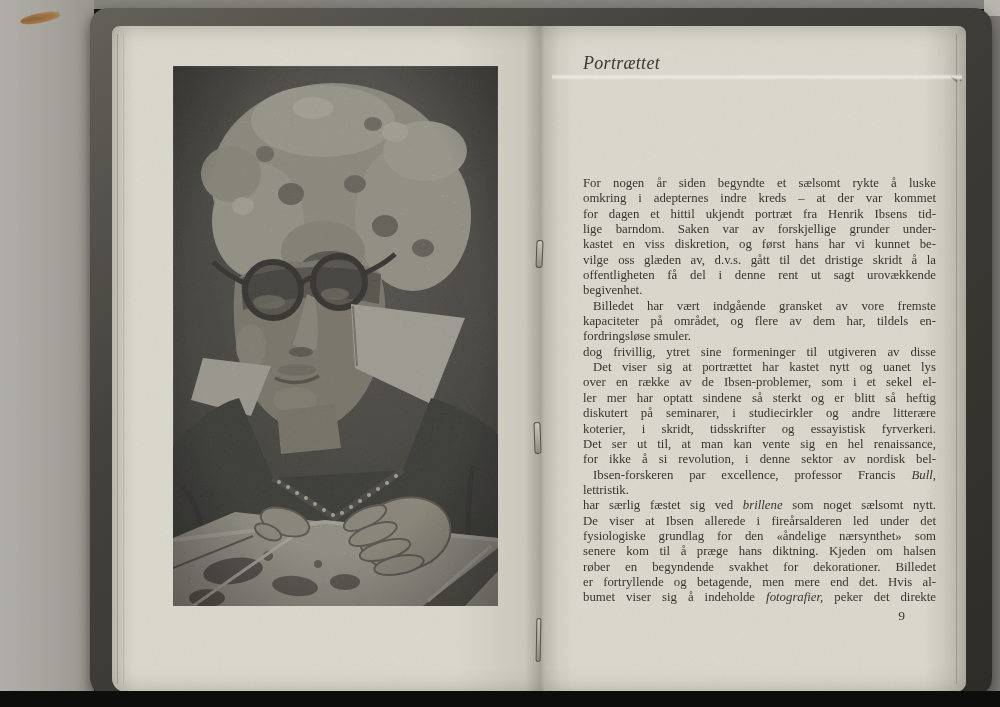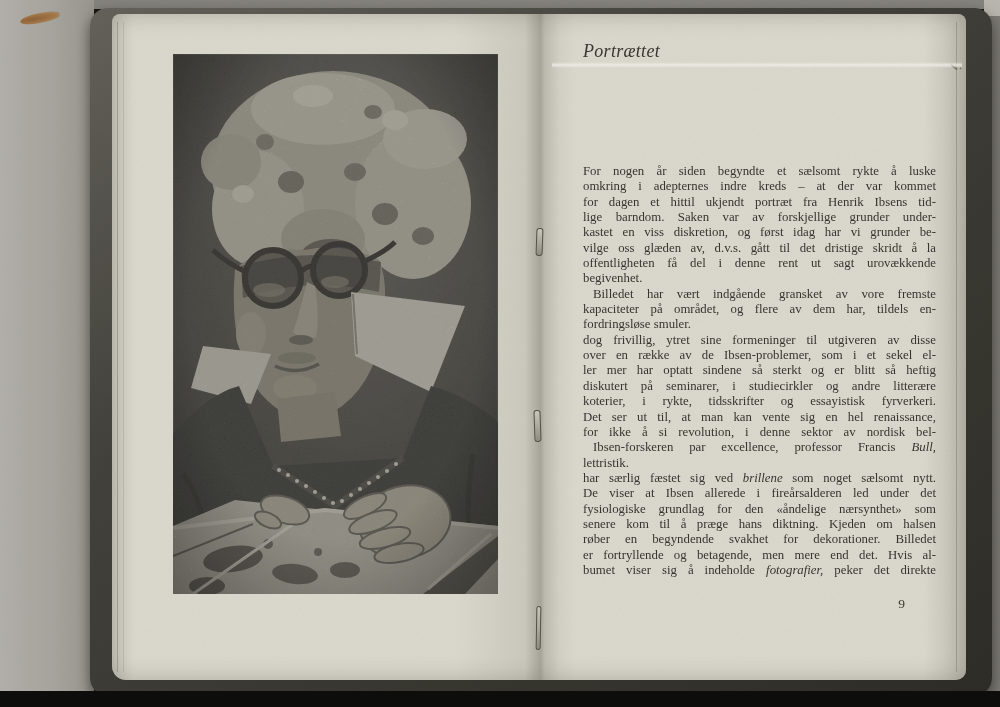--- a/index.html
+++ b/index.html
@@ -11,21 +11,21 @@
   .bg-top{position:absolute;left:0;top:0;width:1000px;height:9px;background:#85837d;}
   .bg-right{position:absolute;left:986px;top:0;width:14px;height:692px;background:#7b7973;}
   .corner-light{position:absolute;left:984px;top:0;width:16px;height:16px;background:#bcbab2;}
   .stain{position:absolute;left:20px;top:13px;width:40px;height:10px;border-radius:60% 40% 50% 50%;
          background:radial-gradient(ellipse at 30% 50%,#8a5526 0%,#a4713a 60%,rgba(164,113,58,0) 100%);
          transform:rotate(-10deg);opacity:.9;}
   
   .cover{position:absolute;left:90px;top:8px;width:902px;height:688px;border-radius:18px;
          background:linear-gradient(145deg,#605e57 0%,#3c3b36 35%,#26251f 100%);
          box-shadow:0 6px 14px rgba(0,0,0,.55);}
-  .pages{position:absolute;left:112px;top:14px;width:854px;height:666px;
+  .pages{position:absolute;left:112px;top:26px;width:854px;height:666px;
          border-radius:8px 8px 10px 14px;background:#e0ddd3;
          box-shadow:inset 0 0 22px rgba(62,58,48,.30);}
   .page-left-tone{position:absolute;left:0;top:0;width:429px;height:666px;border-radius:8px 0 0 14px;
          background:linear-gradient(90deg,rgba(150,146,134,.22) 0%,rgba(150,146,134,0) 5%,rgba(0,0,0,0) 80%,rgba(110,106,95,.18) 100%);}
   .page-right-tone{position:absolute;left:429px;top:0;width:425px;height:666px;border-radius:0 8px 10px 0;
          background:linear-gradient(90deg,rgba(110,106,95,.16) 0%,rgba(0,0,0,0) 8%,rgba(0,0,0,0) 90%,rgba(120,116,104,.30) 100%);}
   .edge-line{position:absolute;top:8px;bottom:8px;width:1px;background:rgba(118,114,103,.45);}
   .gutter{position:absolute;left:413px;top:0;width:34px;height:666px;
           background:linear-gradient(90deg,rgba(104,100,88,0) 0%,rgba(104,100,88,.34) 46%,rgba(140,136,124,.22) 58%,rgba(104,100,88,0) 100%);}
   .staple{position:absolute;width:5px;border-radius:3px;
@@ -203,32 +203,33 @@
       <rect x="0" y="0" width="325" height="540" fill="url(#vig)"></rect>
     </svg>
 
     <div class="chapter-title">Portrættet</div>
     <div class="crease"></div>
     <div class="body-text">
         <div class="line"><span>For nogen år siden begyndte et sælsomt rykte å luske</span></div>
         <div class="line"><span>omkring i adepternes indre kreds – at der var kommet</span></div>
         <div class="line"><span>for dagen et hittil ukjendt portræt fra Henrik Ibsens tid-</span></div>
         <div class="line"><span>lige barndom. Saken var av forskjellige grunder under-</span></div>
-        <div class="line"><span>kastet en viss diskretion, og først idag har vi grunder be-</span></div>
+        <div class="line"><span>kastet en viss diskretion, og først hans har vi kunnet be-</span></div>
         <div class="line"><span>vilge oss glæden av, d.v.s. gått til det dristige skridt å la</span></div>
         <div class="line"><span>offentligheten få del i denne rent ut sagt urovækkende</span></div>
         <div class="line end"><span>begivenhet.</span></div>
         <div class="line ind"><span>Billedet har vært indgående gransket av vore fremste</span></div>
         <div class="line"><span>kapaciteter på området, og flere av dem har, tildels en-</span></div>
         <div class="line end"><span>fordringsløse smuler.</span></div>
         <div class="line"><span>dog frivillig, ytret sine formeninger til utgiveren av disse</span></div>
+        <div class="line ind"><span>Det viser sig at portrættet har kastet nytt og uanet lys</span></div>
         <div class="line"><span>over en række av de Ibsen-problemer, som i et sekel el-</span></div>
         <div class="line"><span>ler mer har optatt sindene så sterkt og er blitt så heftig</span></div>
         <div class="line"><span>diskutert på seminarer, i studiecirkler og andre litterære</span></div>
-        <div class="line"><span>koterier, i rykte, tidsskrifter og essayistisk fyrverkeri.</span></div>
+        <div class="line"><span>koterier, i skridt, tidsskrifter og essayistisk fyrverkeri.</span></div>
         <div class="line"><span>Det ser ut til, at man kan vente sig en hel renaissance,</span></div>
         <div class="line"><span>for ikke å si revolution, i denne sektor av nordisk bel-</span></div>
         <div class="line ind"><span>Ibsen-forskeren par excellence, professor Francis </span><i>Bull,</i></div>
         <div class="line end"><span>lettristik.</span></div>
         <div class="line"><span>har særlig fæstet sig ved </span><i>brillene</i><span> som noget sælsomt nytt.</span></div>
         <div class="line"><span>De viser at Ibsen allerede i fireårsalderen led under det</span></div>
         <div class="line"><span>fysiologiske grundlag for den «åndelige nærsynthet» som</span></div>
         <div class="line"><span>senere kom til å præge hans diktning. Kjeden om halsen</span></div>
         <div class="line"><span>røber en begyndende svakhet for dekorationer. Billedet</span></div>
         <div class="line"><span>er fortryllende og betagende, men mere end det. Hvis al-</span></div>

